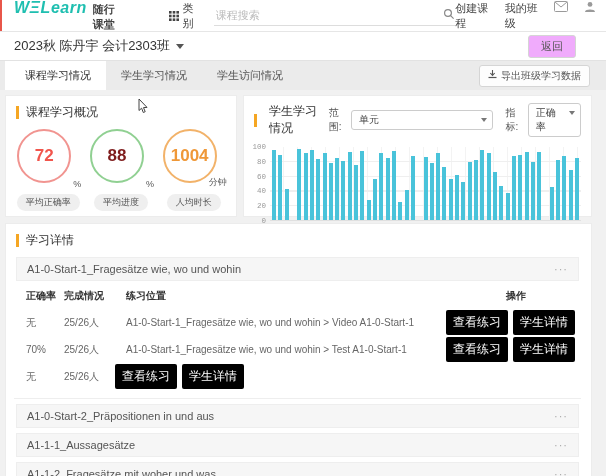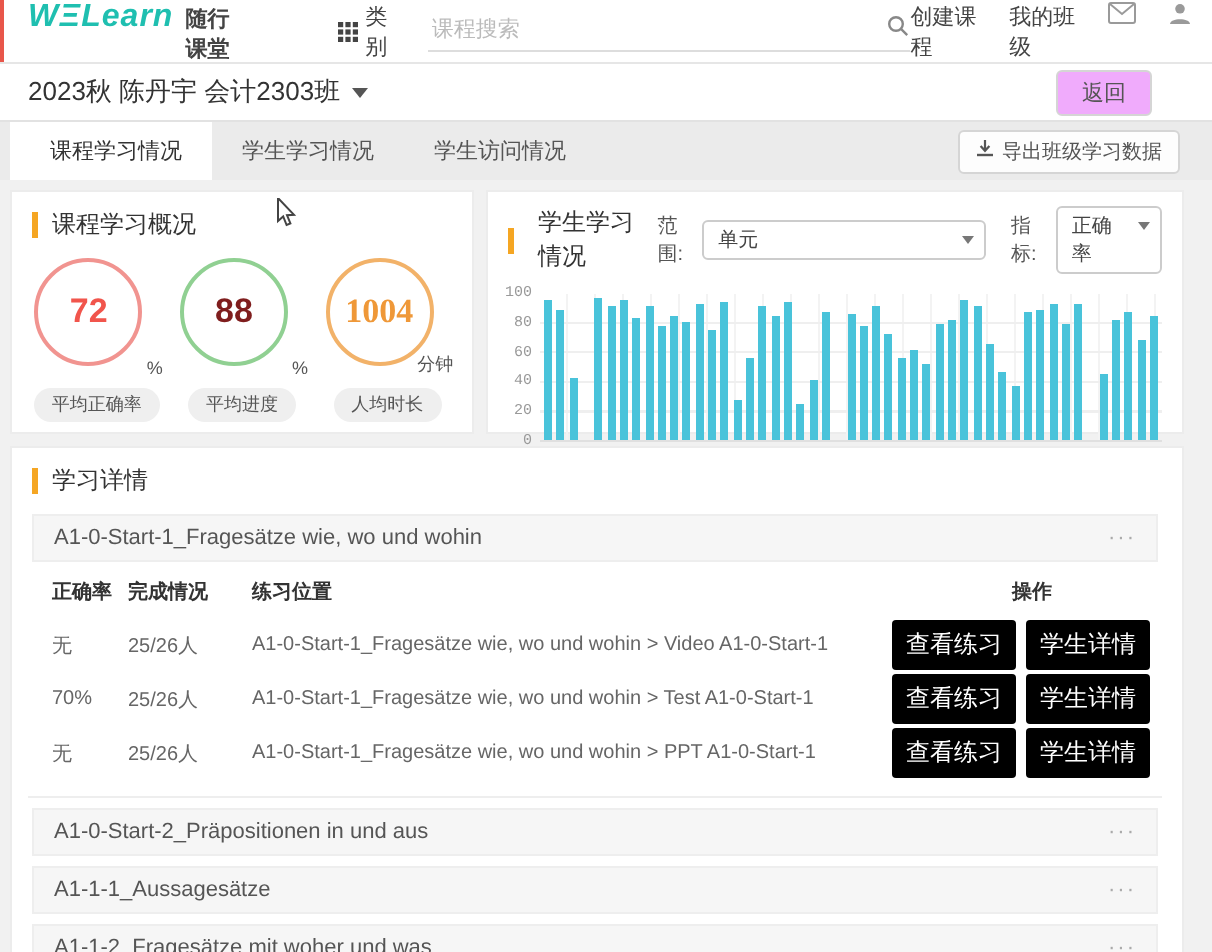--- a/index.html
+++ b/index.html
@@ -191,21 +191,21 @@
           <div class="circle" style="border-color:#90d092;">
             <span class="metric-value" style="color:#7f1d1d;">88</span>
           </div>
           <span class="metric-unit">%</span>
         </div>
         <span class="metric-label">平均进度</span>
       </div>
       <div class="metric">
         <div class="circle-wrap">
           <div class="circle" style="border-color:#f2b269;">
-            <span class="metric-value" style="color:#ef9838;font-family:Liberation Serif, serif;">1004</span>
+            <span class="metric-value" style="color:#ef9838;">1004</span>
           </div>
           <span class="metric-unit">分钟</span>
         </div>
         <span class="metric-label">人均时长</span>
       </div>
     </div>
   </div>
 
   <div class="card card-analysis">
     <div class="analysis-head">
@@ -317,21 +317,20 @@
       <span class="col-loc">A1-0-Start-1_Fragesätze wie, wo und wohin &gt; Test A1-0-Start-1</span>
       <span class="col-ops">
         <button class="tbtn">查看练习</button>
         <button class="tbtn">学生详情</button>
       </span>
     </div>
 
     <div class="ex-row">
       <span class="col-acc">无</span>
       <span class="col-comp">25/26人</span>
-      <span class="col-loc">A1-0-Start-1_Fragesätze wie, wo und wohin &gt; PPT A1-0-Start-1</span>
       <span class="col-ops">
         <button class="tbtn">查看练习</button>
         <button class="tbtn">学生详情</button>
       </span>
     </div>
   </div>
 
   <div class="divider"></div>
 
   <div class="item-bar">

